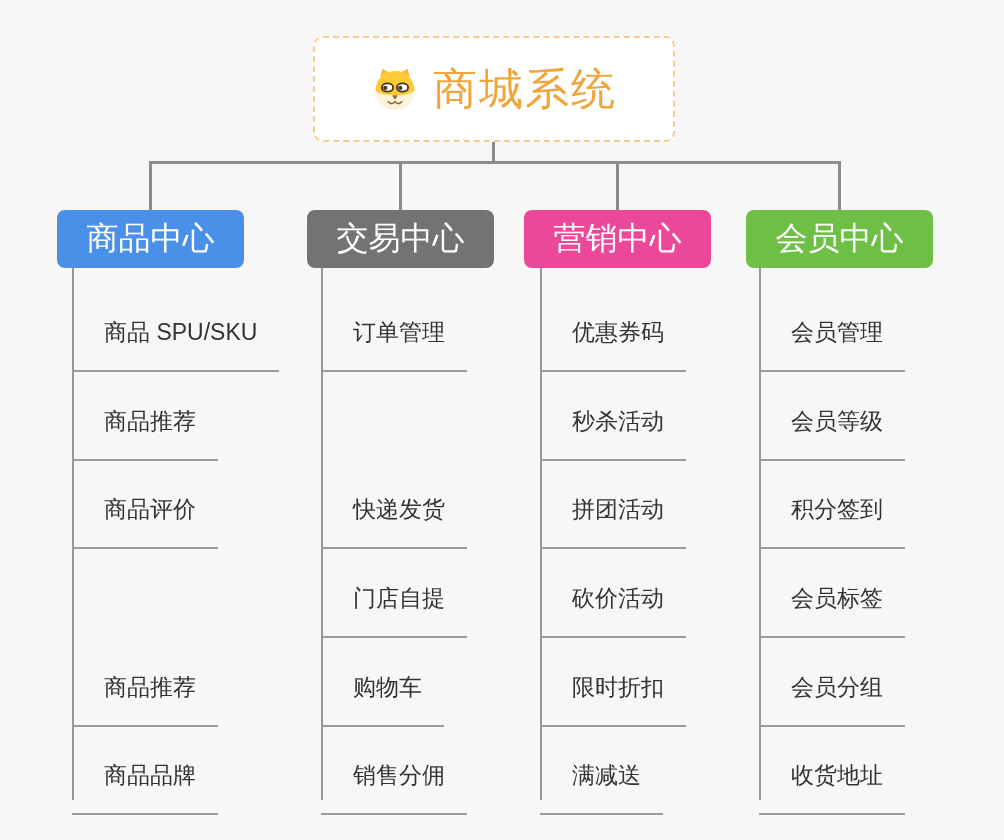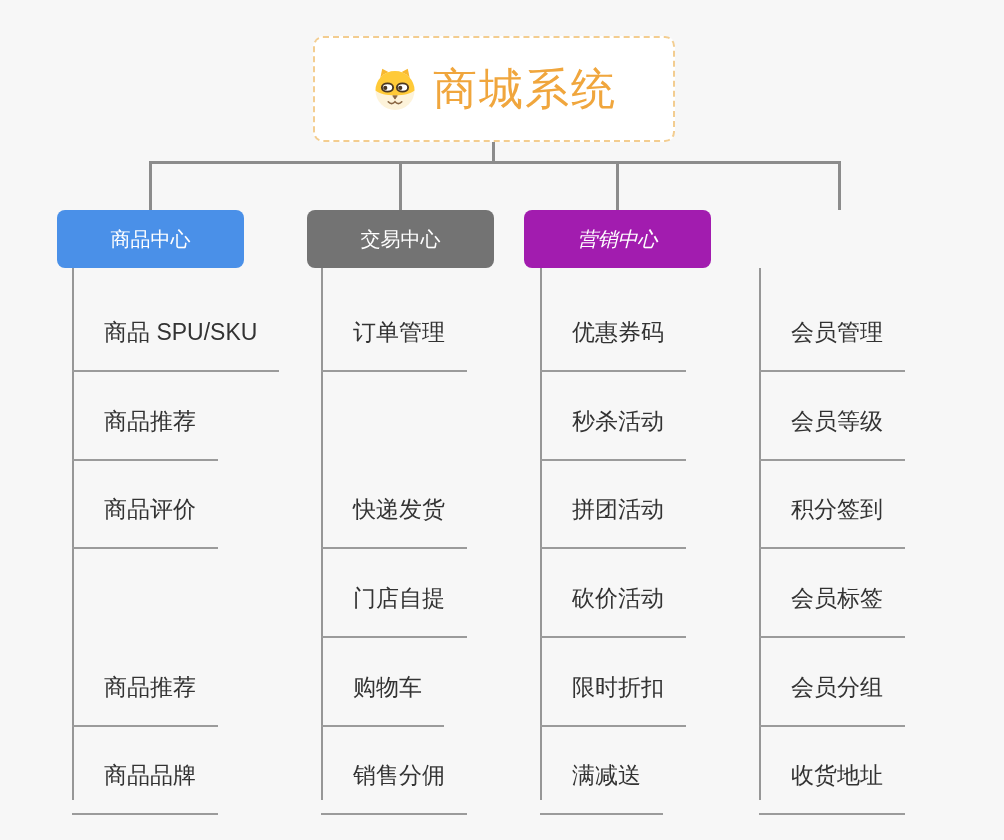--- a/index.html
+++ b/index.html
@@ -26,21 +26,21 @@
   .conn{position:absolute;background:#8c8c8c;}
   .conn-root-stub{left:492px;top:140px;width:3px;height:24px;}
   .conn-h{left:149px;top:161px;width:692px;height:3px;}
   .conn-stub{top:161px;width:3px;height:49px;}
   .stub-1{left:149px;} .stub-2{left:399px;} .stub-3{left:616px;} .stub-4{left:838px;}
 
   
   .branch{
     position:absolute;top:210px;width:187px;height:58px;border-radius:8px;
     display:flex;align-items:center;justify-content:center;
-    color:#ffffff;font-size:20px;white-space:nowrap;
+    color:#ffffff;font-size:32px;white-space:nowrap;
   }
   .branch-1{left:57px;} .branch-2{left:307px;} .branch-3{left:524px;} .branch-4{left:746px;}
 
   
   .vline{position:absolute;top:268px;width:2px;height:532px;background:#979797;}
   .vl-1{left:72px;} .vl-2{left:321px;} .vl-3{left:540px;} .vl-4{left:759px;}
 
   
   .leaf{
     position:absolute;display:inline-block;white-space:nowrap;
@@ -79,22 +79,25 @@
     </span>
     <span class="root-title">商城系统</span>
   </div>
 
   <div class="branch branch-1" style="background: rgb(74, 144, 232);">
     <span>商品中心</span>
   </div>
   <div class="branch branch-2" style="background: #737373;">
     <span>交易中心</span>
   </div>
-  <div class="branch branch-3" style="background: #a21caf; font-style: italic;">
+  <div class="branch branch-3" style="background: #ec4899;">
     <span>营销中心</span>
+  </div>
+  <div class="branch branch-4" style="background: rgb(110, 191, 69);">
+    <span>会员中心</span>
   </div>
 
   <div class="vline vl-1"></div>
   <div class="vline vl-2"></div>
   <div class="vline vl-3"></div>
   <div class="vline vl-4"></div>
 
   <div class="leaf c1 r1">商品 SPU/SKU</div>
   <div class="leaf c1 r2">商品推荐</div>
   <div class="leaf c1 r3">商品评价</div>

